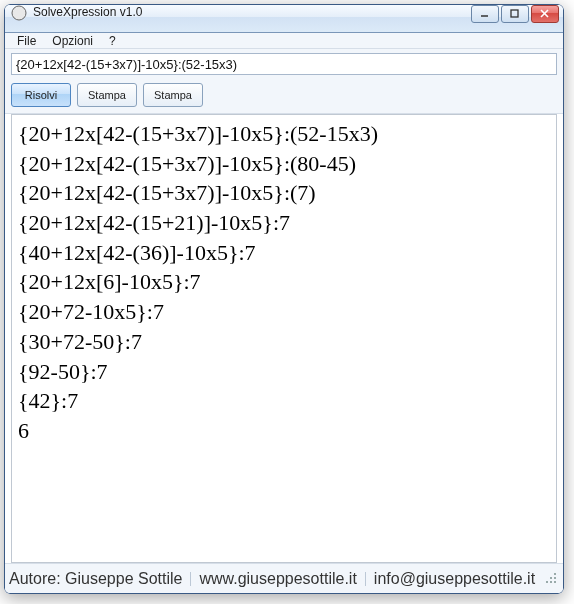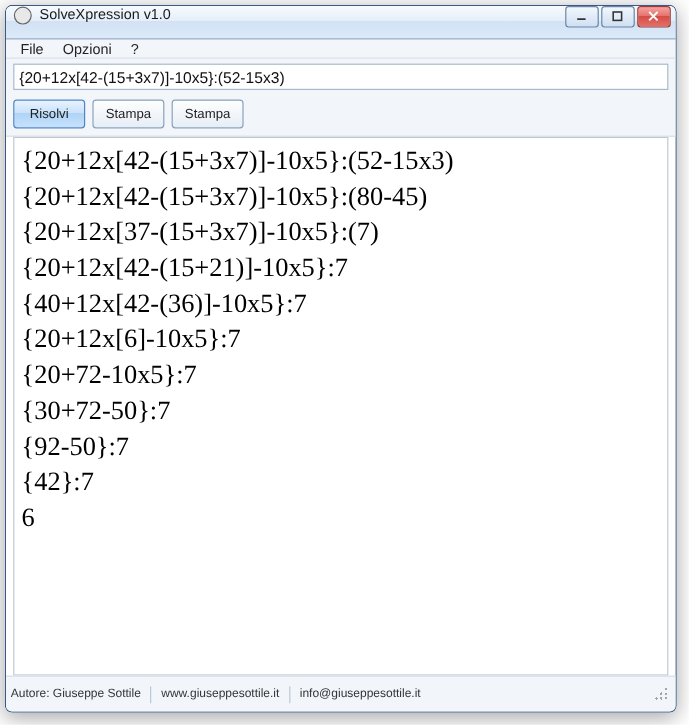--- a/index.html
+++ b/index.html
@@ -125,21 +125,21 @@
     color: #000;
     line-height: 1.35;
     white-space: nowrap;
   }
   .statusbar {
     height: 30px;
     background: #f2f6fb;
     border-top: 1px solid #d6dee8;
     display: flex;
     align-items: center;
-    font-size: 10px;
+    font-size: 16px;
     color: #333;
     padding: 0 4px;
     gap: 0;
     justify-content: flex-end;
   }
   .statusbar .sep {
     width: 1px; height: 14px; background: #bcc8d6; margin: 0 8px;
   }
   .statusbar .spacer { flex: 1; }
   .grip {
@@ -199,21 +199,21 @@
 
   <div class="button-row">
     <div class="btn primary">Risolvi</div>
     <div class="btn">Stampa</div>
     <div class="btn">Stampa</div>
   </div>
 
   <div class="content" id="steps-container">
         <div class="step">{20+12x[42-(15+3x7)]-10x5}:(52-15x3)</div>
         <div class="step">{20+12x[42-(15+3x7)]-10x5}:(80-45)</div>
-        <div class="step">{20+12x[37-(15+3x7)]-10x5}:(7)</div>
+        <div class="step">{20+12x[42-(15+3x7)]-10x5}:(7)</div>
         <div class="step">{20+12x[42-(15+21)]-10x5}:7</div>
         <div class="step">{40+12x[42-(36)]-10x5}:7</div>
         <div class="step">{20+12x[6]-10x5}:7</div>
         <div class="step">{20+72-10x5}:7</div>
         <div class="step">{30+72-50}:7</div>
         <div class="step">{92-50}:7</div>
         <div class="step">{42}:7</div>
         <div class="step">6</div>
       </div>
 

